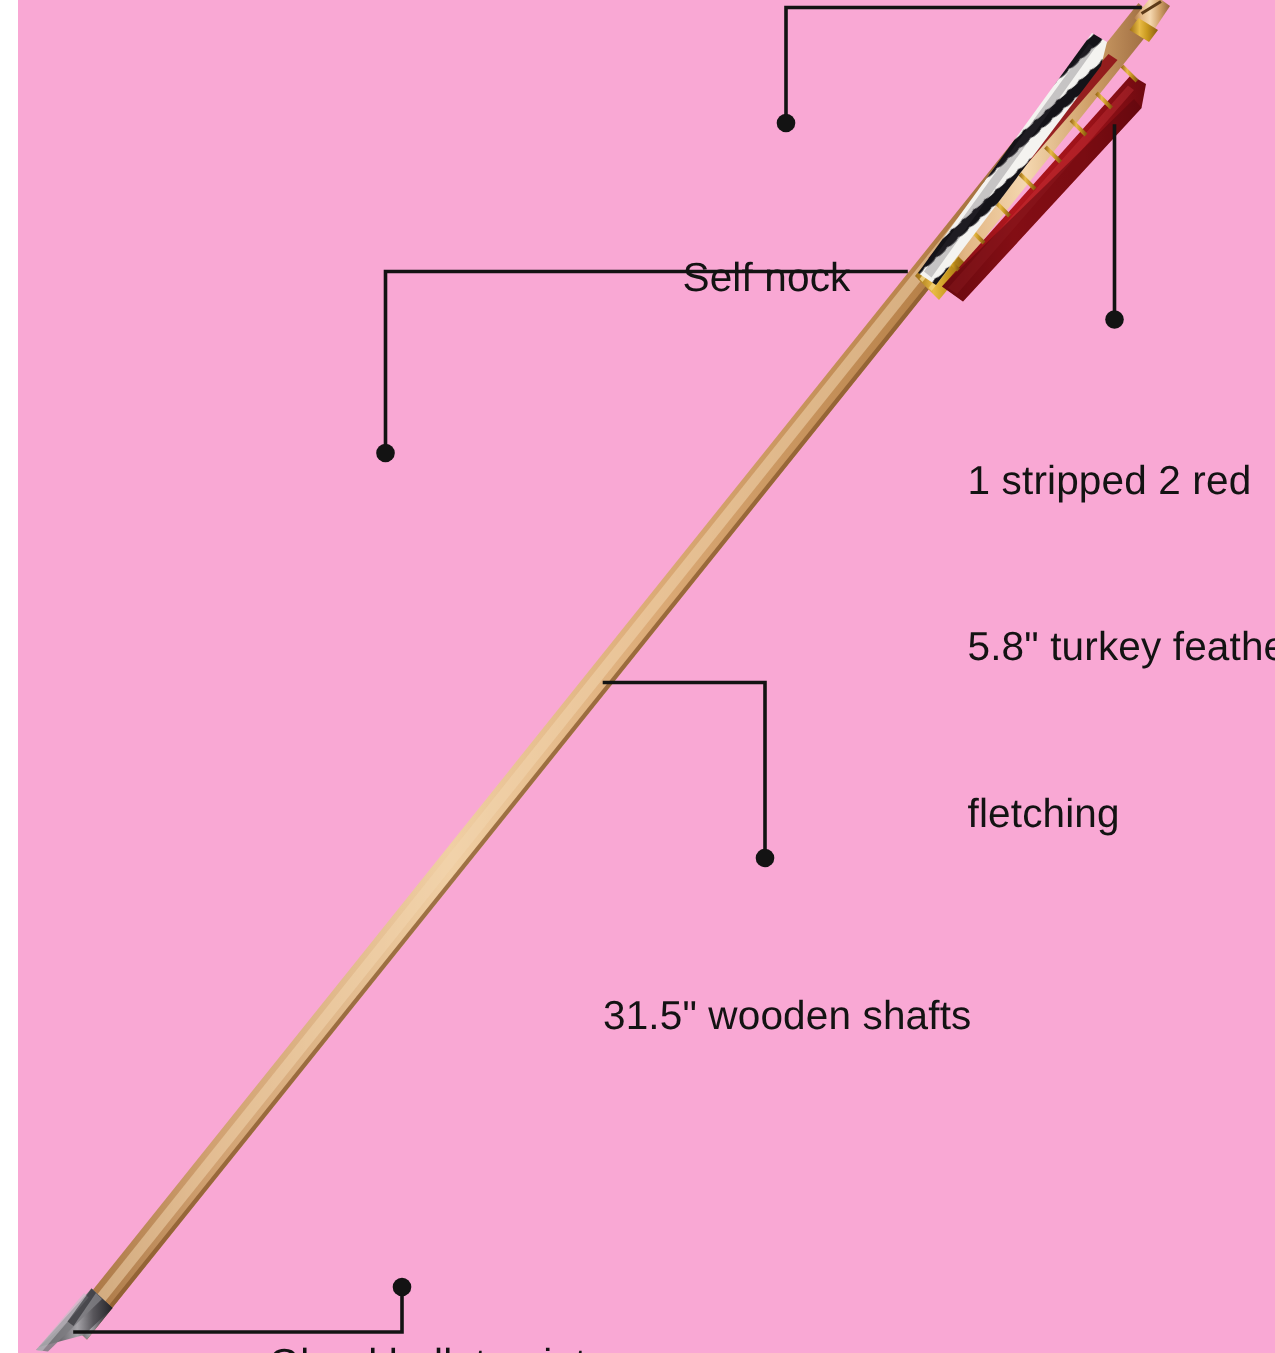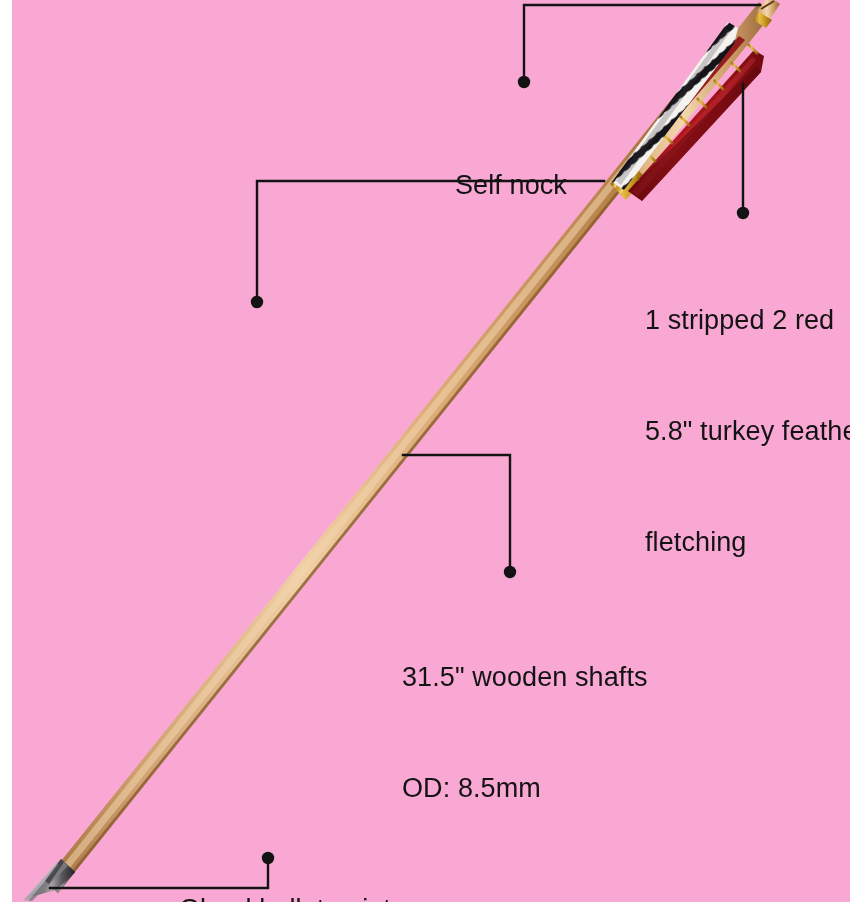--- a/index.html
+++ b/index.html
@@ -167,20 +167,19 @@
 
   <div class="callout" id="label-fletching" style="left: 633px; top: 228px;">
     <span class="line">1 stripped 2 red</span>
     <span class="line">5.8" turkey feathers</span>
     <span class="line">fletching</span>
   </div>
 
 
   <div class="callout" id="label-shaft" style="left: 390px; top: 585px;">
     <span class="line">31.5" wooden shafts</span>
-    <span class="line">OD: 8.5mm</span>
   </div>
 
   <div class="callout" id="label-bullet-point" style="left: 167px; top: 817px;">
     <span class="line">Glued bullet point</span>
   </div>
 
 </div>
 
 </body></html>

